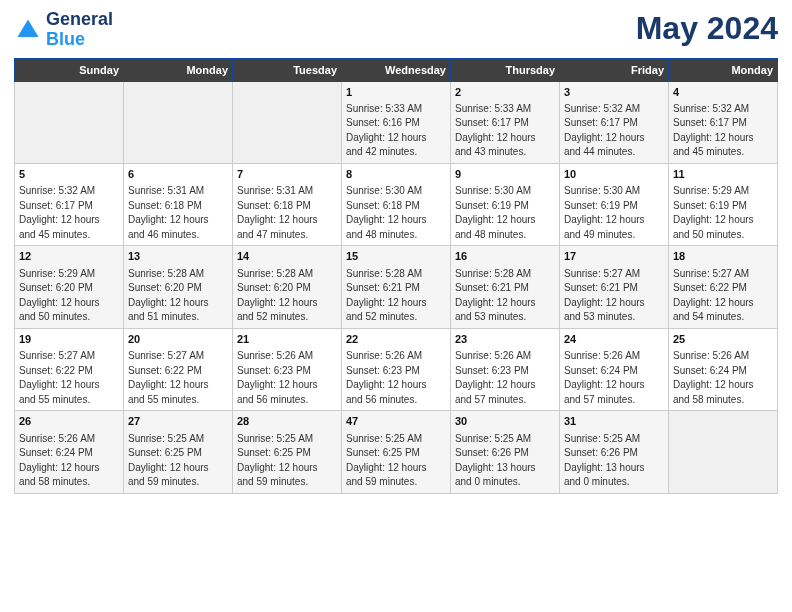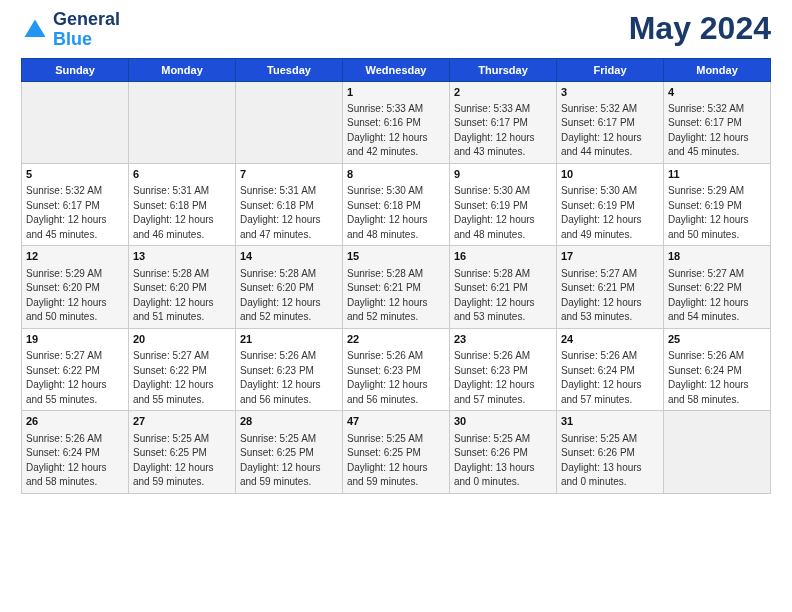--- a/index.html
+++ b/index.html
@@ -6,21 +6,21 @@
     body {
       width: 792px;
       height: 612px;
       font-family: Arial, Helvetica, sans-serif;
       background: #fff;
       overflow: hidden;
     }
     .page {
       width: 792px;
       height: 612px;
-      padding: 10px 21px;
+      padding: 10px 14px;
     }
     .header {
       display: flex;
       justify-content: space-between;
       align-items: flex-start;
       margin-bottom: 8px;
     }
     .logo {
       display: flex;
       align-items: center;
@@ -50,26 +50,26 @@
     .subtitle {
       font-size: 16px;
       color: #333;
     }
     table {
       width: 100%;
       border-collapse: collapse;
       table-layout: fixed;
     }
     thead tr th {
-      background-color: #1d4ed8;
+      background-color: #404040;
       color: #fff;
       font-size: 11px;
       font-weight: bold;
       padding: 5px 4px;
-      text-align: center;
+      text-align: right;
       border: 1px solid #0d47a1;
     }
     tbody tr td {
       vertical-align: top;
       font-size: 9px;
       color: #222;
       padding: 3px 4px;
       border: 1px solid #ccc;
       height: 78px;
       line-height: 1.4;

